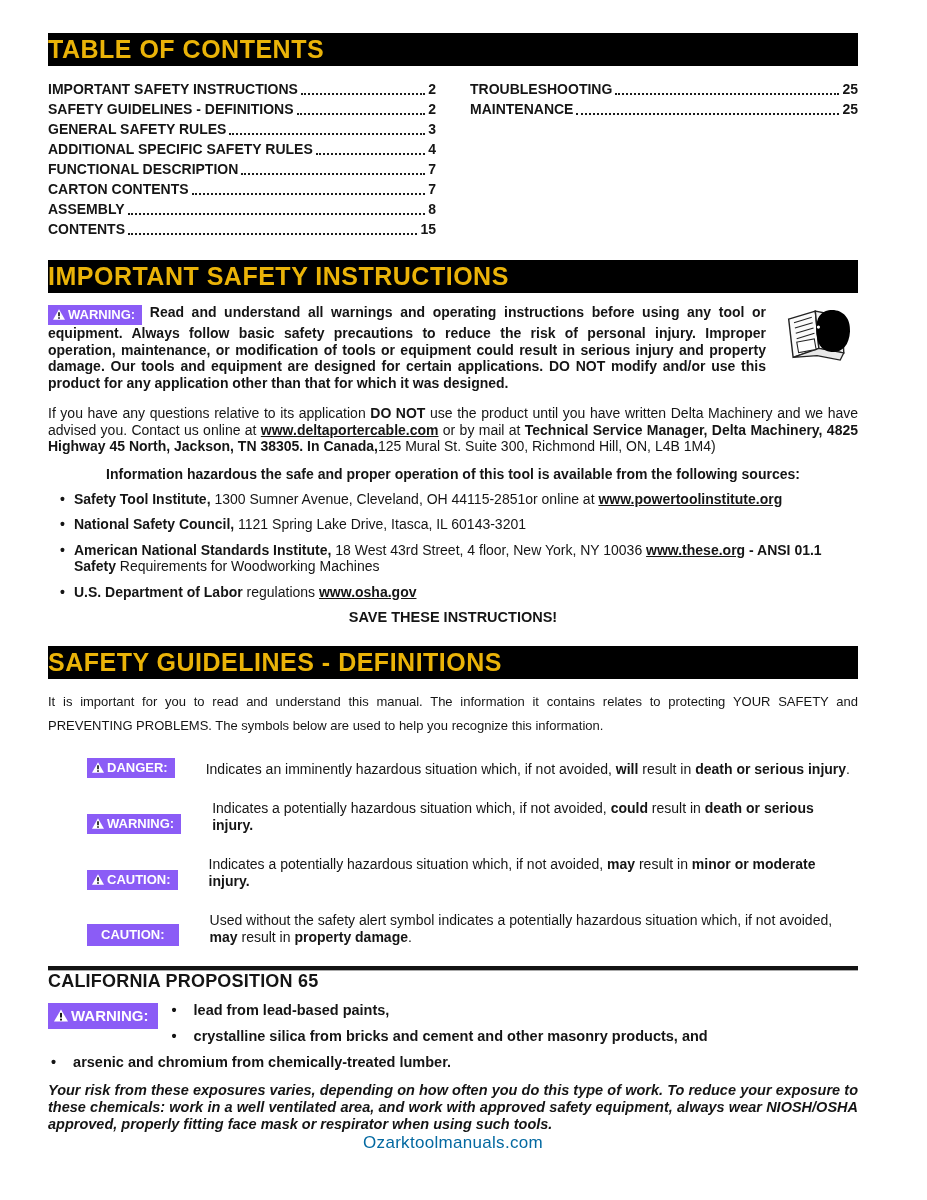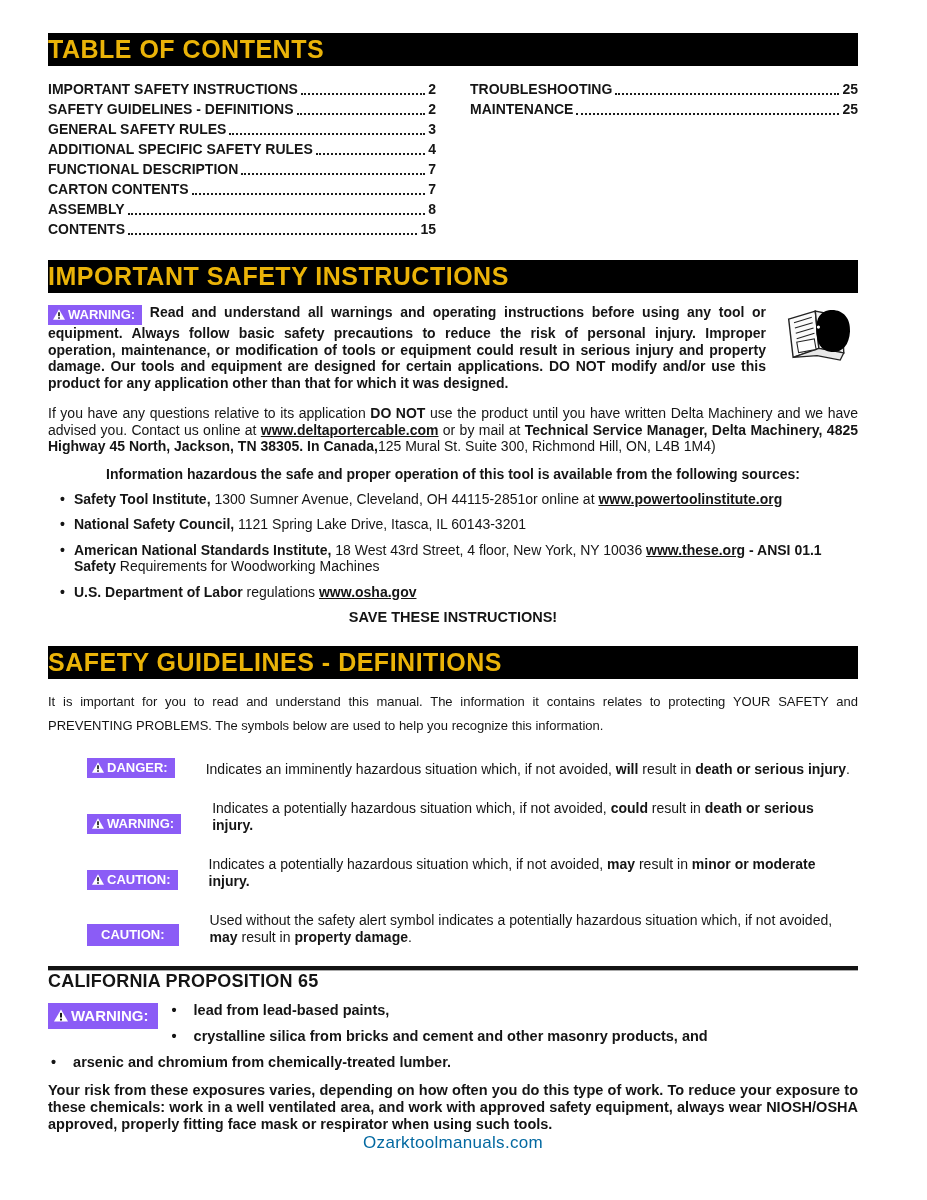--- a/index.html
+++ b/index.html
@@ -60,21 +60,21 @@
   .u { text-decoration:underline; }
 
   .divider { margin-top:20px; height:5px; background:#141414; border-bottom:1px solid #aaa; }
 
   
   .p65-heading { font-size:18px; font-weight:bold; letter-spacing:.2px; }
   .p65-warn { margin-top:10px; font-size:14.5px; line-height:17px; font-weight:bold; text-align:justify; }
   .p65-warn .alert-label { float:left; font-size:15px; line-height:19px; padding:3px 9px 4px 6px; margin:1px 11px 14px 0; }
   .chem-list { list-style:none; margin-top:10px; }
   .chem-item { display:flex; gap:17px; padding-left:3px; margin-bottom:9px; font-size:14.5px; font-weight:bold; line-height:17px; }
-  .risk-p { margin-top:11px; font-size:14.5px; line-height:17px; font-weight:bold; text-align:justify; }
+  .risk-p { margin-top:11px; font-size:14.5px; line-height:17px; font-weight:bold; text-align:justify;font-style:italic; }
 
   
   .footer-site { margin-top:0; text-align:center; font-size:17px; color:#0369a1; letter-spacing:.3px; }
 </style>
 </head>
 <body>
 
 <div class="page">
 
   <div class="section-bar">TABLE OF CONTENTS</div>

